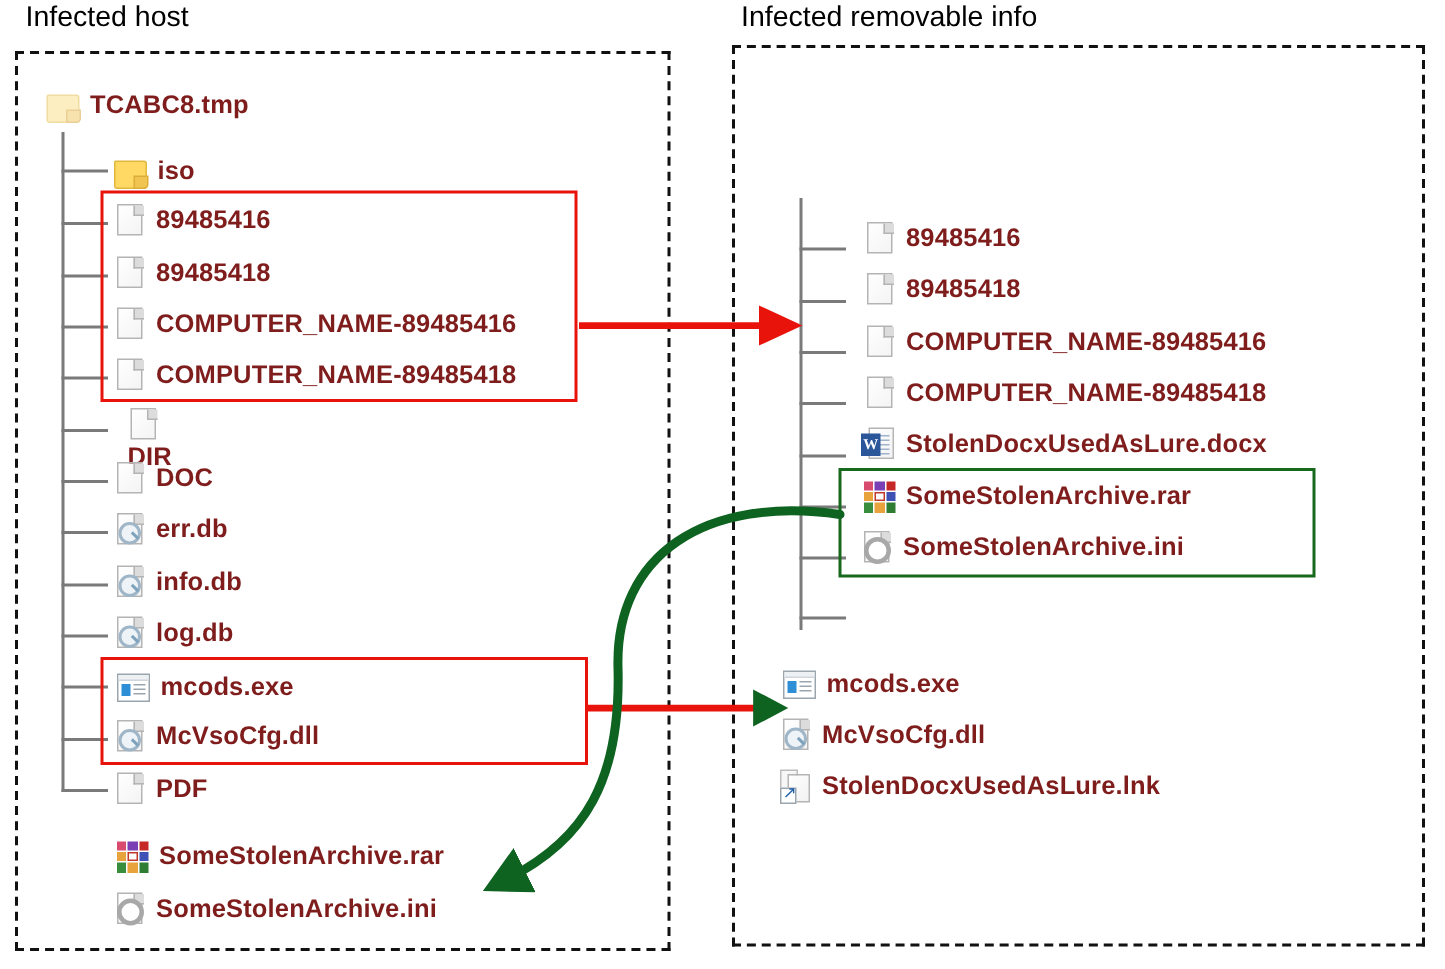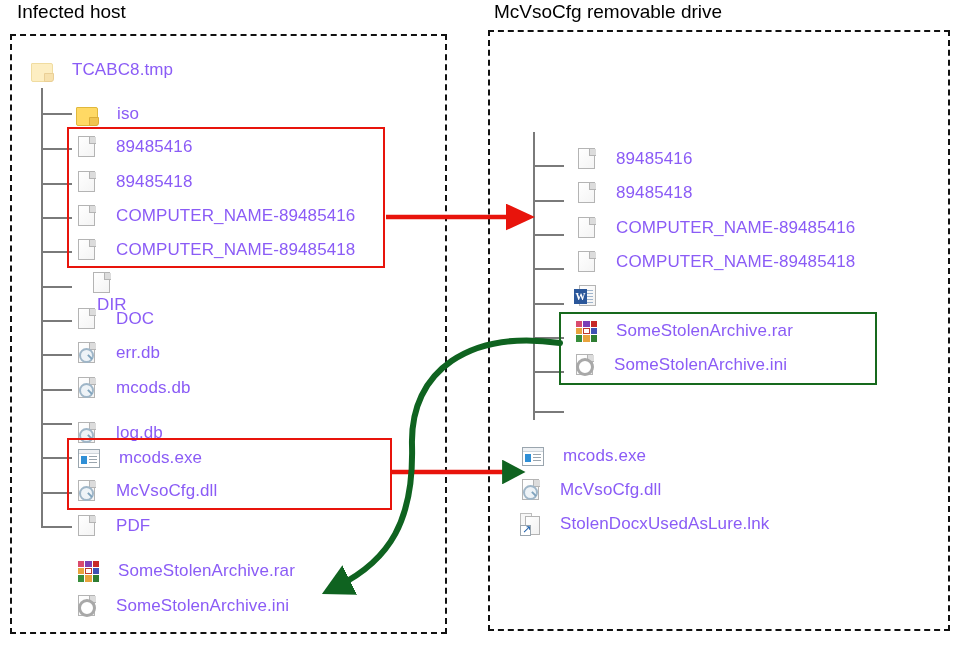--- a/index.html
+++ b/index.html
@@ -36,23 +36,24 @@
   
   .row{
     position:absolute;
     display:flex;
     align-items:center;
     height:26px;
     white-space:nowrap;
   }
   .row .label{
     font-size:17px;
-    color:#8b5cf6;
-    margin-left:19px;
+    color:#7f1d1d;
+    margin-left:7px;
     letter-spacing:0.1px;
+    font-weight:bold;
   }
 
   
   .vline{position:absolute;width:2px;background:#7a7a7a;}
   .hline{position:absolute;height:2px;background:#7a7a7a;}
 
   
   .hlbox{position:absolute;box-sizing:border-box;background:transparent;}
   .hlbox.red{border:2px solid #e8140c;}
   .hlbox.green{border:2px solid #17691d;}
@@ -168,21 +169,21 @@
   
   .arrowsvg{position:absolute;left:0;top:0;width:963px;height:646px;pointer-events:none;}
 </style>
 </head>
 <body>
 
 <div class="stage">
 
   <div class="panel-title" id="title-host">Infected host</div>
 
-  <div class="panel-title" id="title-drive">McVsoCfg removable drive</div>
+  <div class="panel-title" id="title-drive">Infected removable info</div>
 
   <div class="panel" id="panel-host"></div>
   <div class="panel" id="panel-drive"></div>
 
   <div class="vline" style="left:41px;top:88px;height:440px;"></div>
   <div class="hline" style="left:41px;top:113px;width:31px;"></div>
   <div class="hline" style="left:41px;top:148px;width:31px;"></div>
   <div class="hline" style="left:41px;top:183px;width:31px;"></div>
   <div class="hline" style="left:41px;top:217px;width:31px;"></div>
   <div class="hline" style="left:41px;top:251px;width:31px;"></div>
@@ -267,24 +268,24 @@
       </span>
     <span class="label">err.db</span>
   </div>
 
   <div class="row" style="left:78px;top:375px;">
     <span class="ic ic-file ic-db">
         <span class="page"></span>
         <span class="fold"></span>
         <span class="gear"></span>
       </span>
-    <span class="label">mcods.db</span>
-  </div>
-
-  <div class="row" style="left:78px;top:420px;">
+    <span class="label">info.db</span>
+  </div>
+
+  <div class="row" style="left:78px;top:409px;">
     <span class="ic ic-file ic-db">
         <span class="page"></span>
         <span class="fold"></span>
         <span class="gear"></span>
       </span>
     <span class="label">log.db</span>
   </div>
 
   <div class="row" style="left:78px;top:445px;">
     <span class="ic ic-exe">
@@ -385,20 +386,21 @@
   <div class="row" style="left:574px;top:283px;">
     <span class="ic ic-docx">
       <span class="pg"></span>
       <span class="ln d1"></span>
         <span class="ln d2"></span>
         <span class="ln d3"></span>
       <span class="ln d4"></span>
         <span class="ln d5"></span>
       <span class="wbadge">W</span>
     </span>
+    <span class="label">StolenDocxUsedAsLure.docx</span>
   </div>
 
   <div class="row" style="left:576px;top:318px;">
     <span class="ic ic-rar">
       <i style="background:#d94b6e"></i>
         <i style="background:#7b3fb5"></i>
         <i style="background:#c62828"></i>
       <i style="background:#e8a33d"></i>
         <i style="background:#ffffff;border:1px solid #c0392b"></i>
         <i style="background:#3f51b5"></i>

